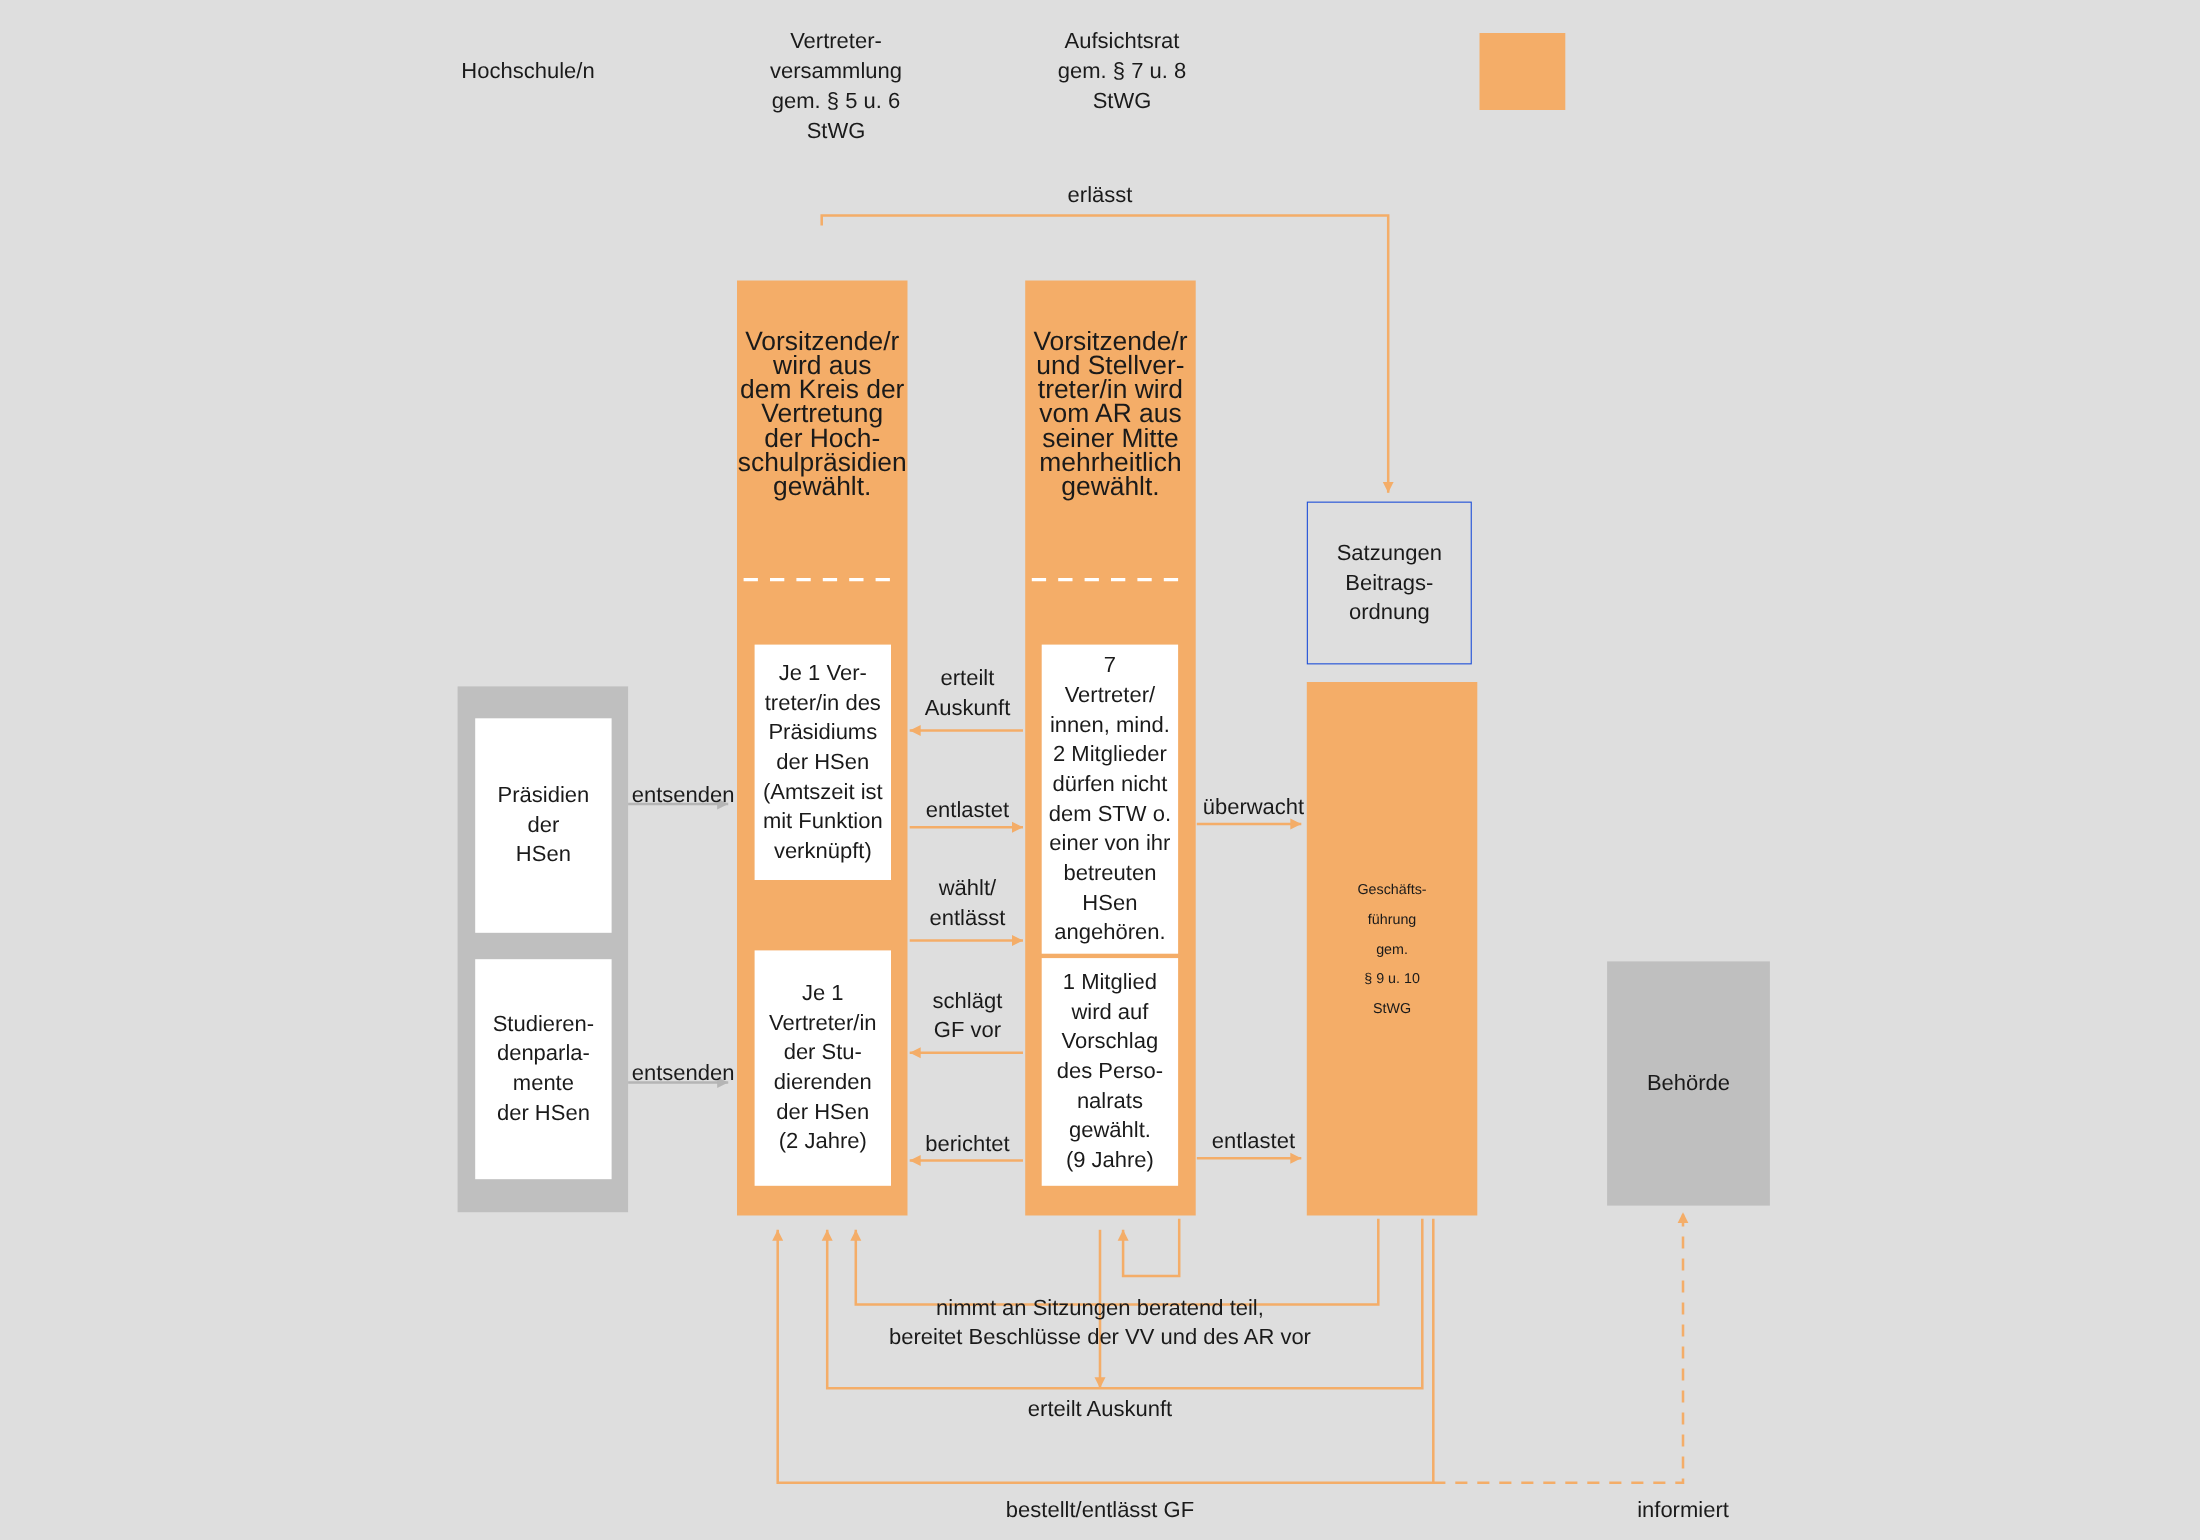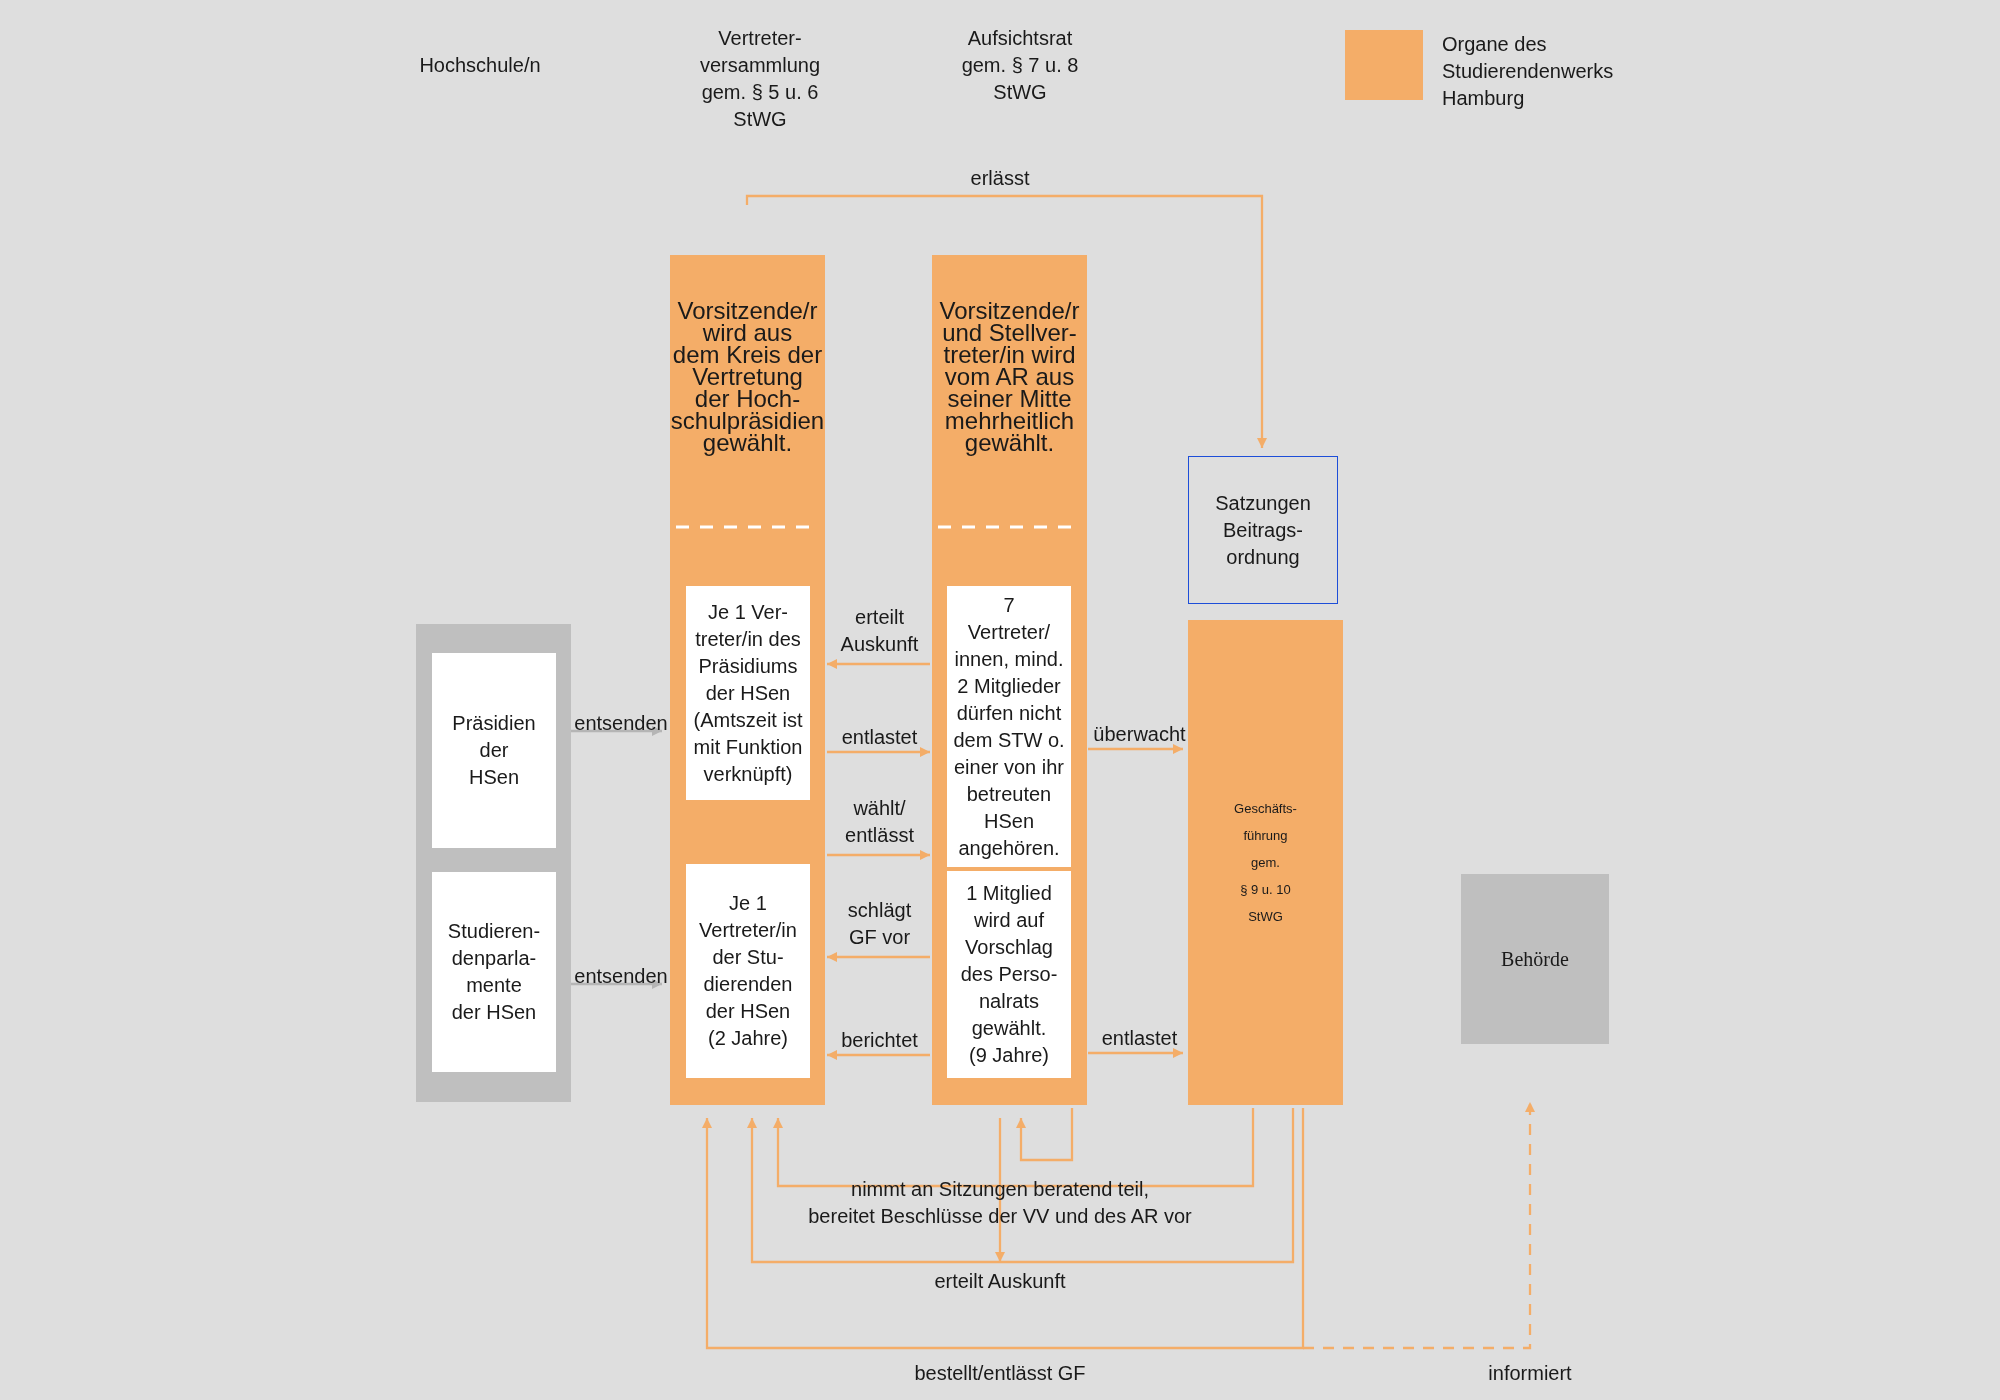--- a/index.html
+++ b/index.html
@@ -124,23 +124,20 @@
   <div class="hdr" style="left:640px; top:25px; width:240px;">Vertreter-
 versammlung
 gem. § 5 u. 6
 StWG</div>
 
   <div class="hdr" style="left:900px; top:25px; width:240px;">Aufsichtsrat
 gem. § 7 u. 8
 StWG</div>
 
   <div class="legend-swatch"></div>
-  <div class="legend-text">Organe des
-Studierendenwerks
-Hamburg</div>
 
   <div class="greyframe" style="left:416px; top:624px; width:155px; height:478px;"></div>
 
   <div class="whitebox" style="left:432px; top:653px; width:124px; height:195px;">Präsidien
 der
 HSen</div>
 
   <div class="whitebox" style="left:432px; top:872px; width:124px; height:200px;">Studieren-
 denparla-
 mente
@@ -204,21 +201,21 @@
 Beitrags-
 ordnung</div>
 
   <div class="orangecol" style="left:1188px; top:620px; width:155px; height:485px;"></div>
   <div class="orangebox-label" style="left:1188px; top:795px; width:155px;">Geschäfts-
 führung
 gem.
 § 9 u. 10
 StWG</div>
 
-  <div class="greybox" style="left:1461px; top:874px; width:148px; height:170px;font-family:Liberation Serif, serif;">Behörde</div>
+  <div class="greybox" style="left:1461px; top:874px; width:148px; height:222px;">Behörde</div>
 
   <svg class="wires" viewBox="0 0 2000 1400" xmlns="http://www.w3.org/2000/svg">
     <defs>
       <marker id="ah-r" markerWidth="11" markerHeight="11" refX="10" refY="5.5" orient="auto" markerUnits="userSpaceOnUse">
         <path d="M0,0.5 L10,5.5 L0,10.5 z" fill="#f4ad68"></path>
       </marker>
       <marker id="ah-l" markerWidth="11" markerHeight="11" refX="10" refY="5.5" orient="auto" markerUnits="userSpaceOnUse">
         <path d="M0,0.5 L10,5.5 L0,10.5 z" fill="#f4ad68"></path>
       </marker>
       <marker id="ah-u" markerWidth="11" markerHeight="11" refX="10" refY="5.5" orient="auto" markerUnits="userSpaceOnUse">

